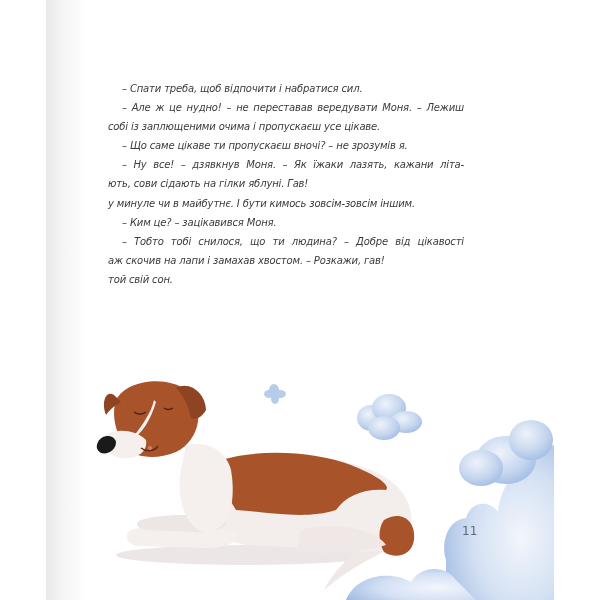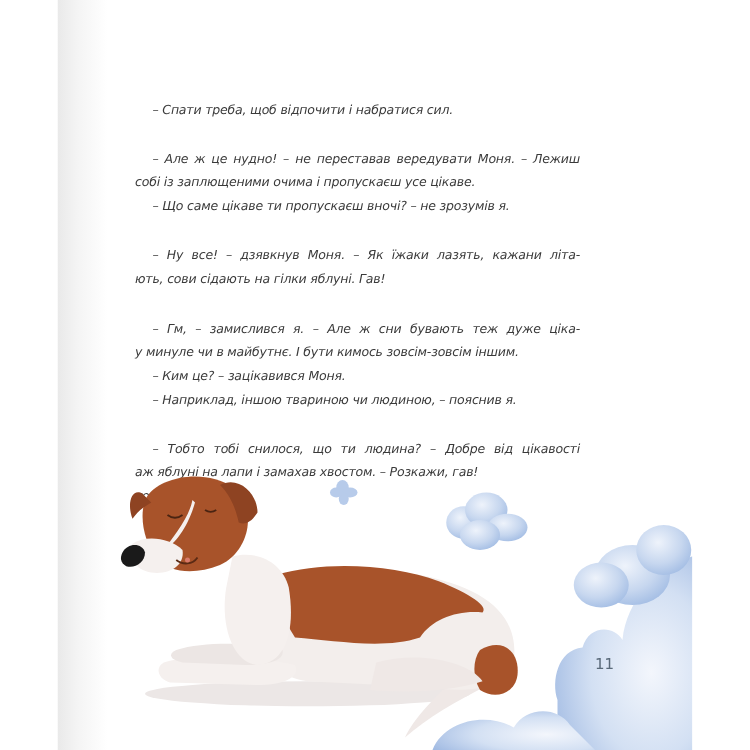--- a/index.html
+++ b/index.html
@@ -48,60 +48,56 @@
     }
     .line {
       display: block;
       white-space: nowrap;
       height: 19.1px;
     }
     .line.just {
       text-align: justify;
       text-align-last: justify;
       white-space: normal;
-      margin-top: 20px;
     }
     .indent { padding-left: 14px; }
     .illustration {
       position: absolute;
       left: 0;
       top: 360px;
       width: 508px;
       height: 240px;
     }
     .page-number {
       position: absolute;
       left: 416px;
       top: 524px;
       font-family: "DejaVu Sans", sans-serif;
       font-size: 12px;
       color: #5a6a7a;
-      margin-left: 14px;
     }
   </style>
 </head>
 <body>
 
 <div class="stage">
   <div class="page">
     <div class="spine-shadow"></div>
 
     <div class="text-block">
       <span class="line indent">– Спати треба, щоб відпочити і набратися сил.</span>
       <span class="line just indent">– Але ж це нудно! – не переставав вередувати Моня. – Лежиш</span>
       <span class="line">собі із заплющеними очима і пропускаєш усе цікаве.</span>
       <span class="line indent">– Що саме цікаве ти пропускаєш вночі? – не зрозумів я.</span>
       <span class="line just indent">– Ну все! – дзявкнув Моня. – Як їжаки лазять, кажани літа-</span>
       <span class="line">ють, сови сідають на гілки яблуні. Гав!</span>
-      <span class="line just indent">– Гм, – замислився я. – Але ж сни бувають теж дуже ціка-</span>
       <span class="line">у минуле чи в майбутнє. І бути кимось зовсім-зовсім іншим.</span>
       <span class="line indent">– Ким це? – зацікавився Моня.</span>
-      <span class="line indent">– Наприклад, іншою твариною чи людиною, – пояснив я.</span>
       <span class="line just indent">– Тобто тобі снилося, що ти людина? – Добре від цікавості</span>
-      <span class="line">аж яблуні на лапи і замахав хвостом. – Розкажи, гав!</span>
+      <span class="line">аж скочив на лапи і замахав хвостом. – Розкажи, гав!</span>
       <span class="line">той свій сон.</span>
     </div>
 
     <svg class="illustration" viewBox="0 0 508 240" width="508" height="240">
       <defs>
         <radialGradient id="cloudGrad" cx="40%" cy="35%" r="70%">
           <stop offset="0%" stop-color="#eef3fb"></stop>
           <stop offset="60%" stop-color="#c7d7ef"></stop>
           <stop offset="100%" stop-color="#a3bde4"></stop>
         </radialGradient>

